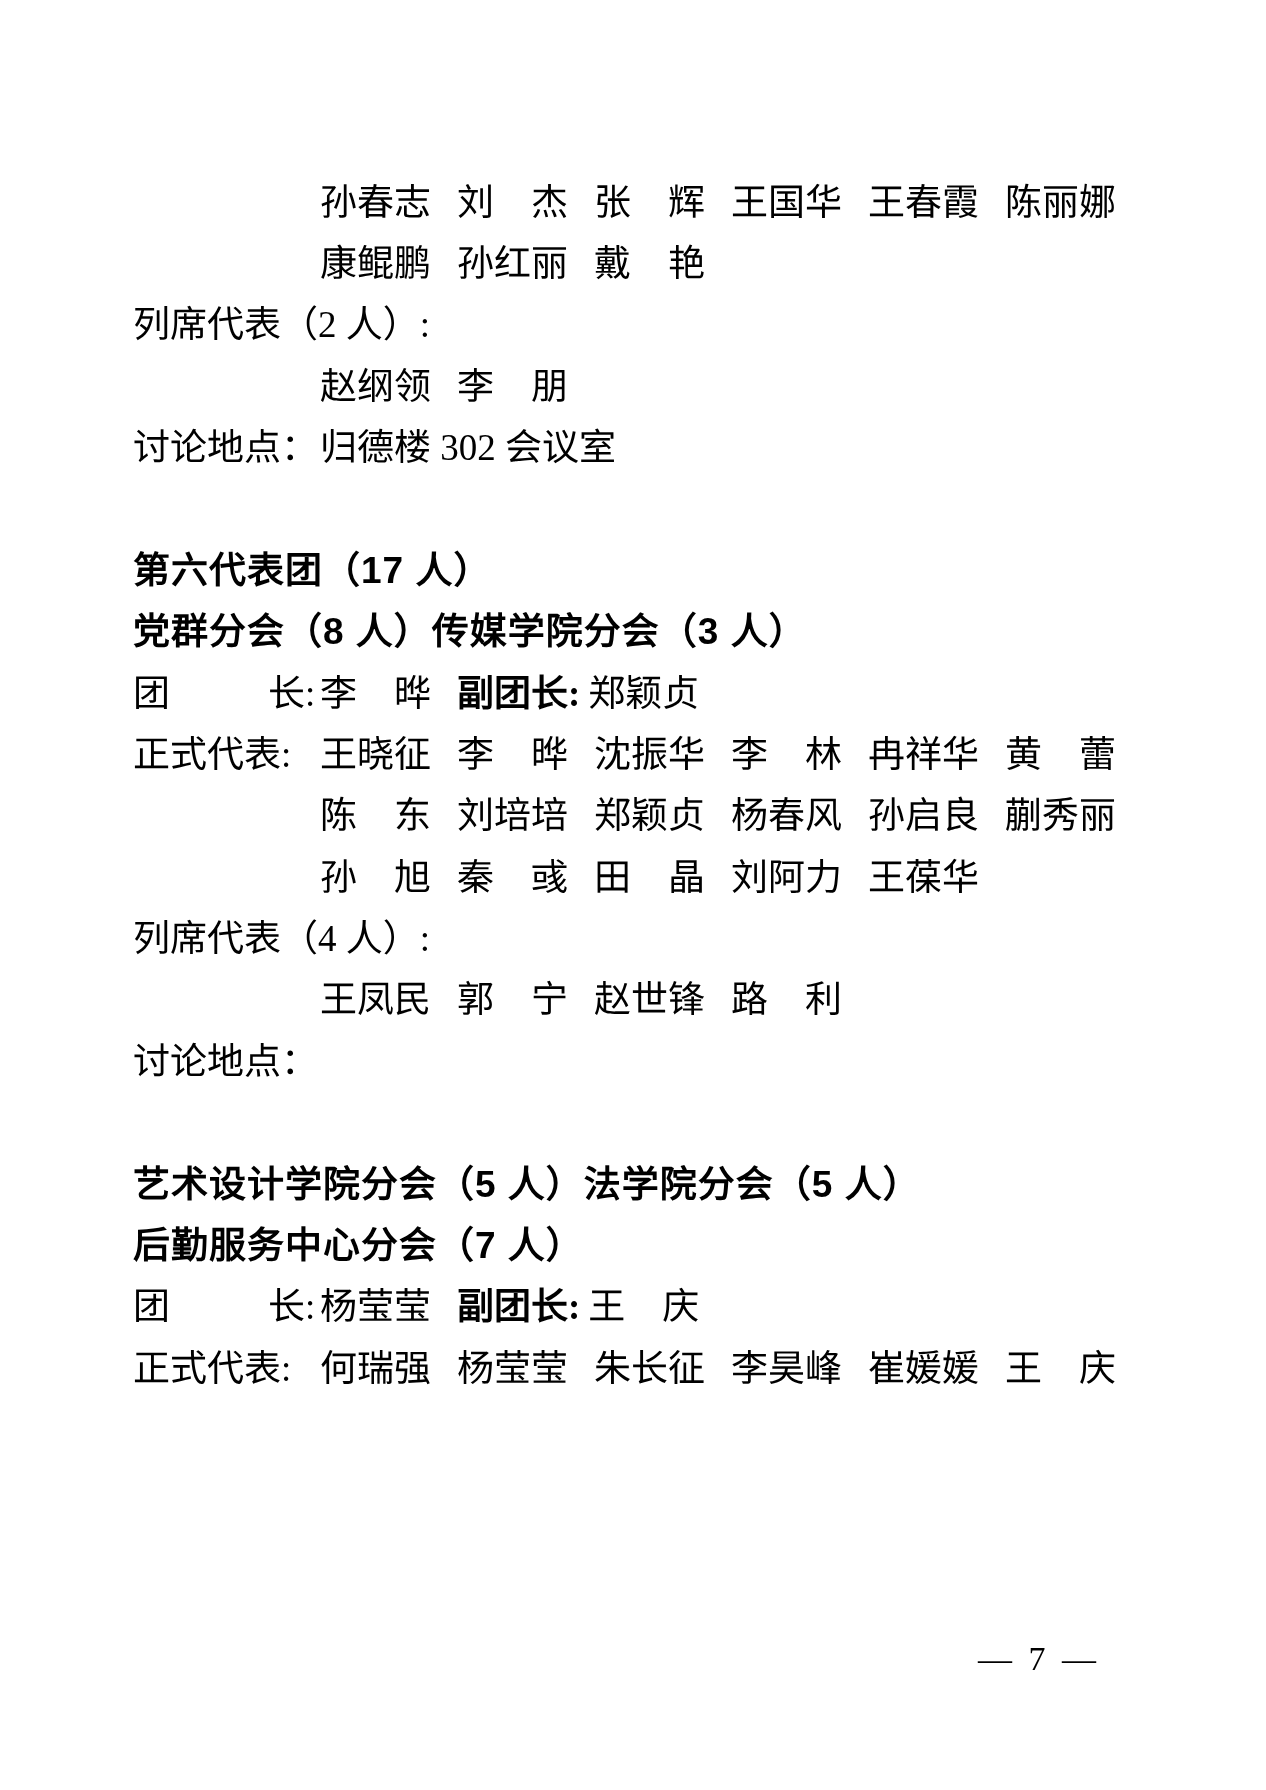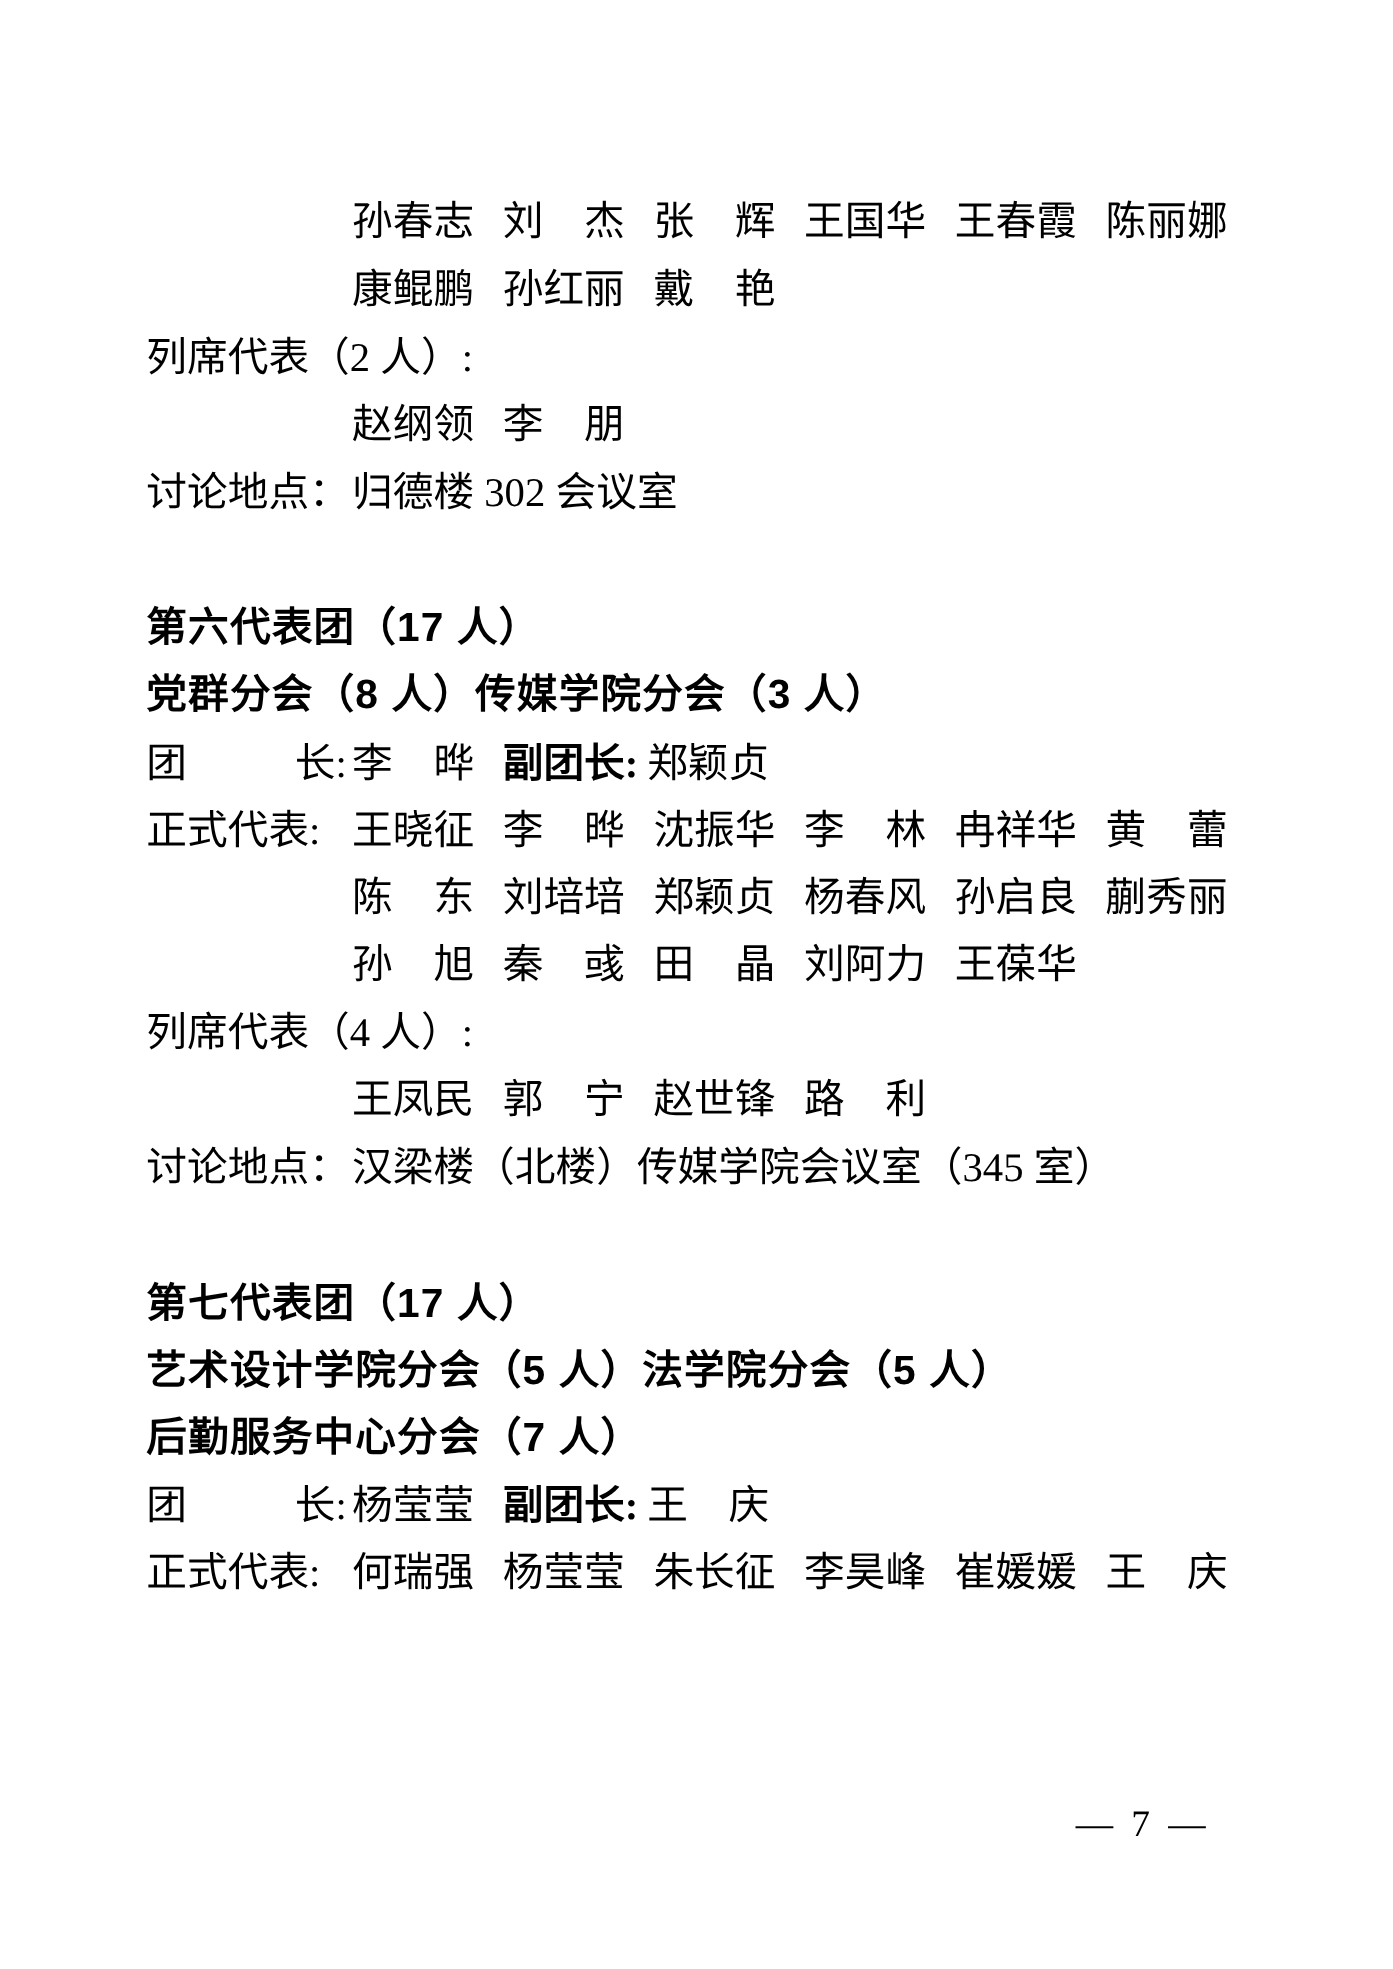--- a/index.html
+++ b/index.html
@@ -20,21 +20,21 @@
     left: 133px; top: 168px;
     width: 1010px;
   }
   .line {
     height: 61.3px;
     display: flex;
     align-items: center;
     white-space: nowrap;
   }
   .line.spacer { height: 62px; }
-  .line.indent { padding-left: 187px; font-family: Liberation Mono, monospace; }
+  .line.indent { padding-left: 187px; }
   .line.heading {
     font-family: "Liberation Sans", "DejaVu Sans", sans-serif;
     font-weight: bold;
     letter-spacing: 1px;
     text-align: right;
   }
   .label {
     flex: 0 0 187px;
     overflow: visible;
   }
@@ -134,26 +134,22 @@
         <span>列席代表（4 人）:</span>
       </div>
       <div class="line indent">
         <span class="name">王凤民</span>
         <span class="name spread">郭宁</span>
         <span class="name">赵世锋</span>
         <span class="name spread">路利</span>
       </div>
       <div class="line">
         <span class="label">讨论地点：</span>
-        <span>汉梁楼（北楼）传媒学院会议室（345 室）</span>
       </div>
       <div class="line spacer"></div>
-      <div class="line heading">
-        <span>第七代表团（17 人）</span>
-      </div>
       <div class="line heading">
         <span>艺术设计学院分会（5 人）法学院分会（5 人）</span>
       </div>
       <div class="line heading">
         <span>后勤服务中心分会（7 人）</span>
       </div>
       <div class="line">
         <span class="label"><span class="spreadlbl">团长</span><span>:</span></span>
         <span class="name">杨莹莹</span>
         <span class="vice-label">副团长:</span>

